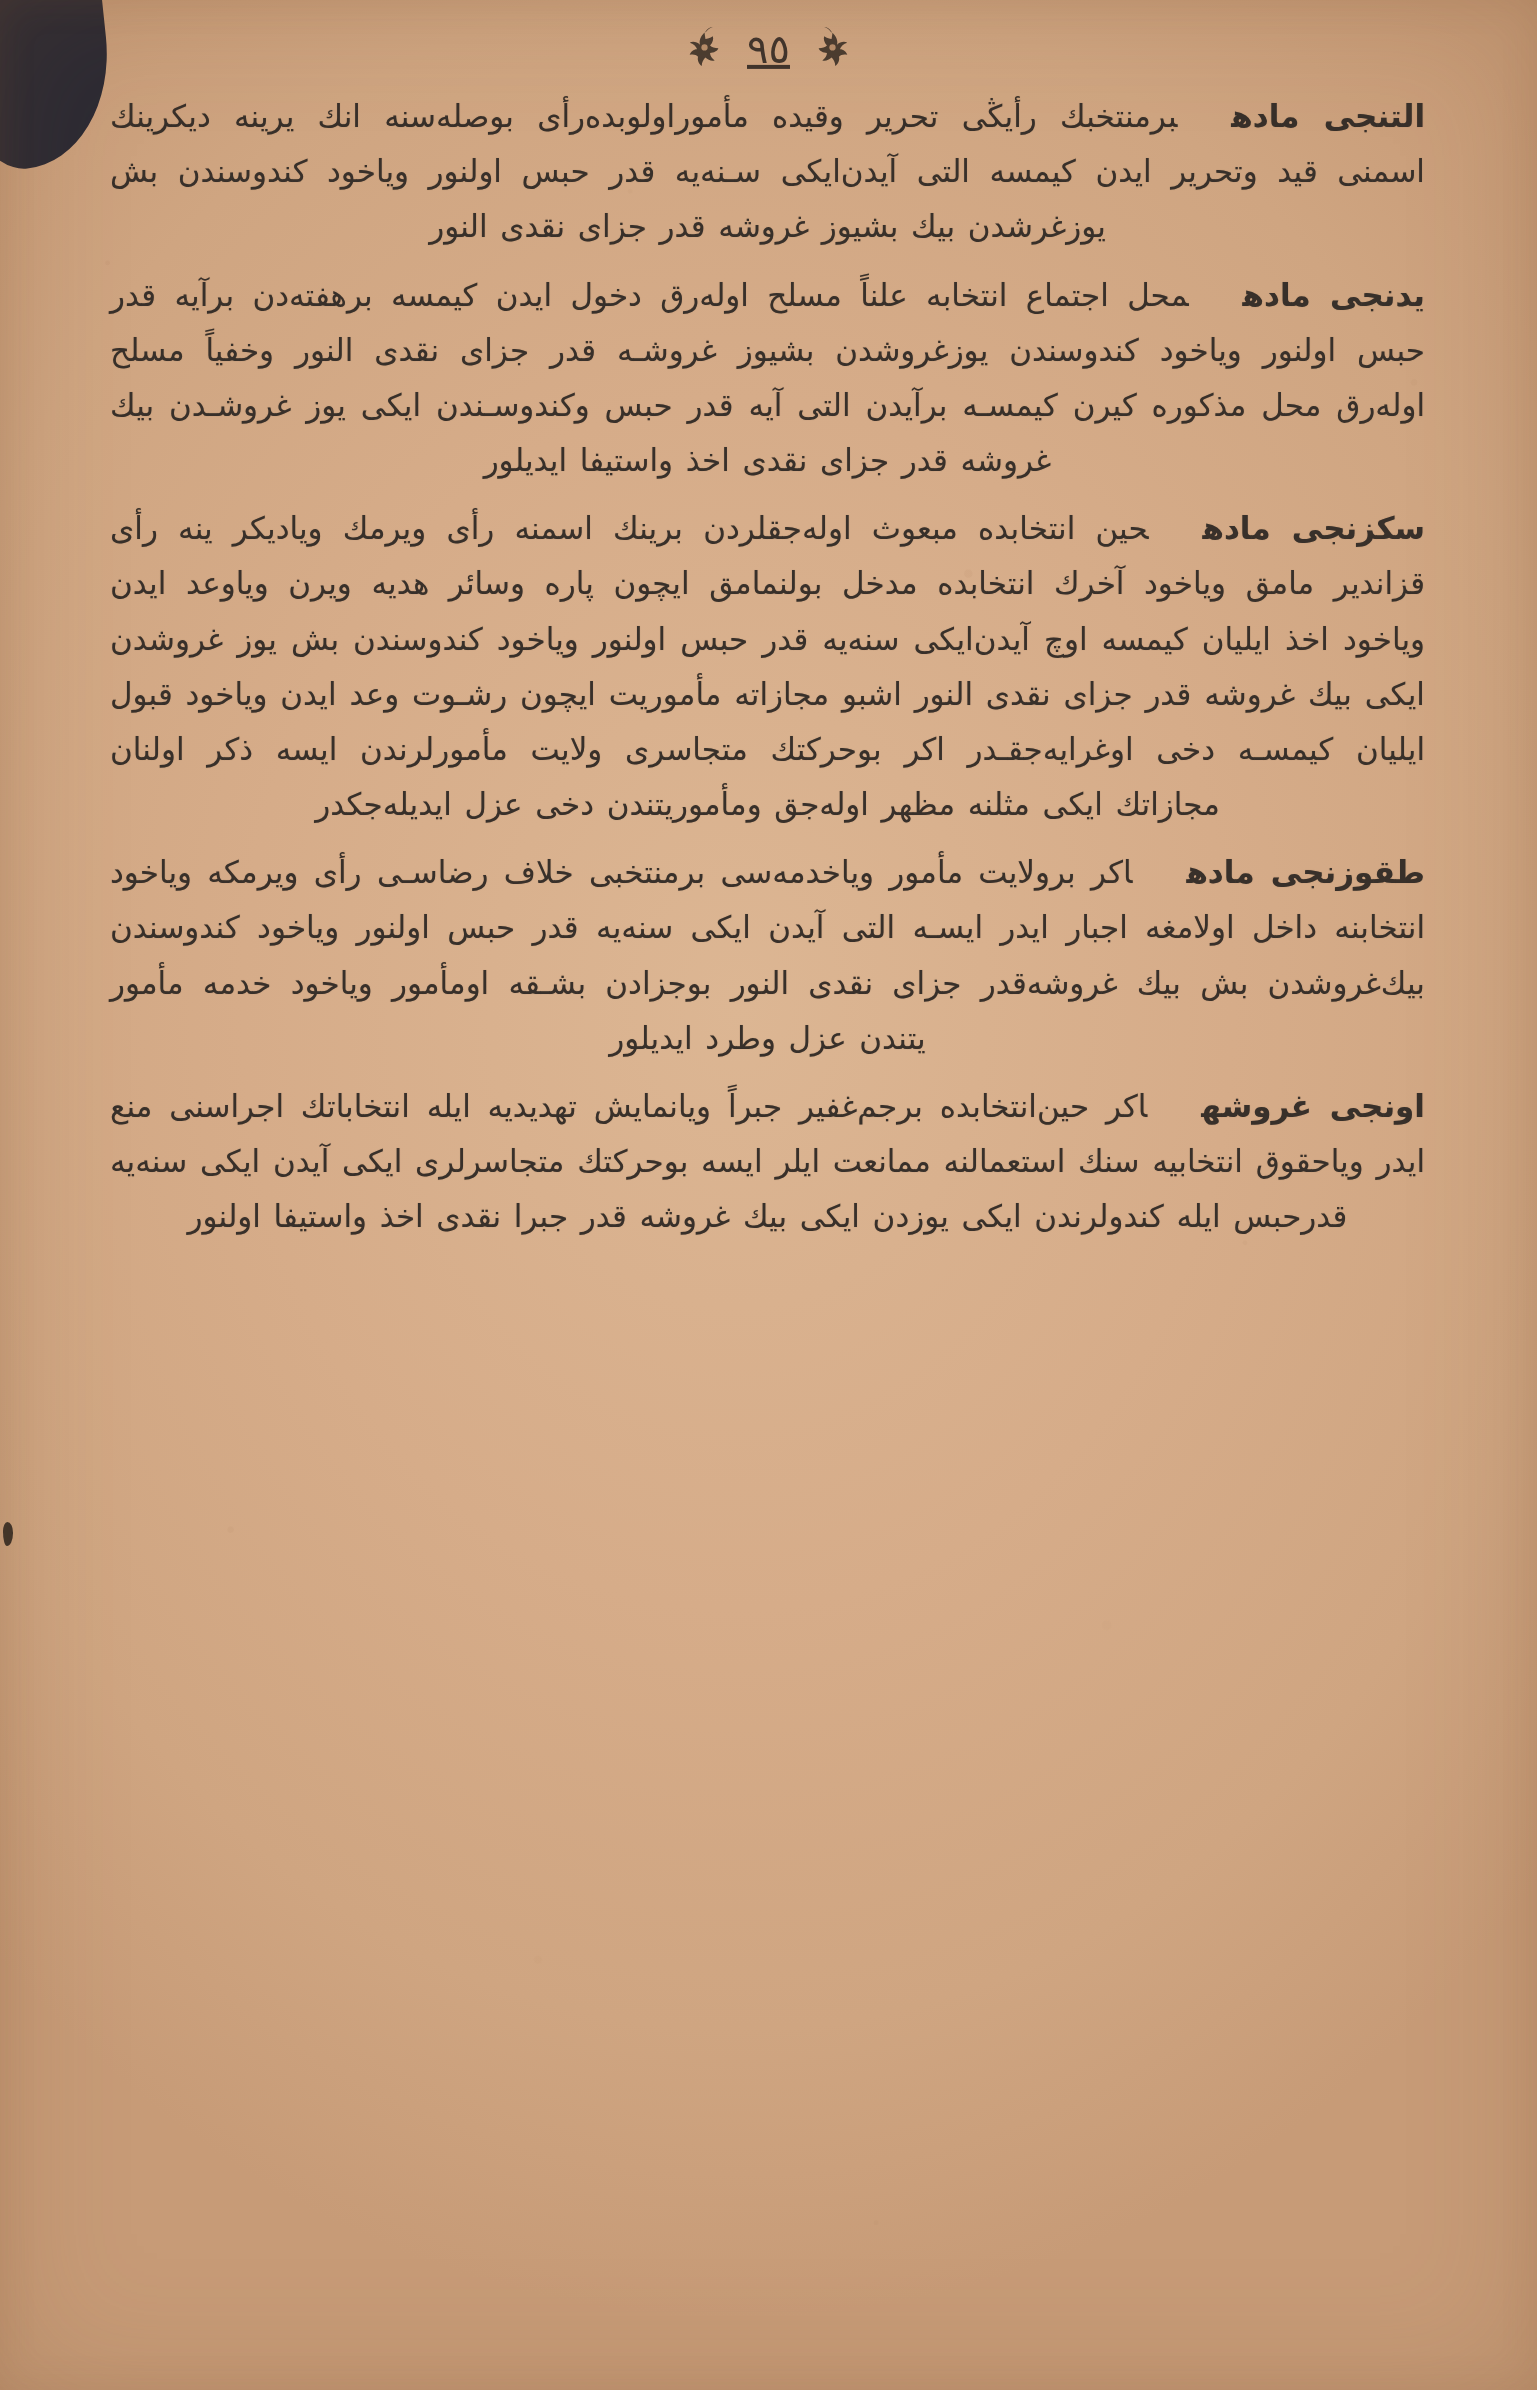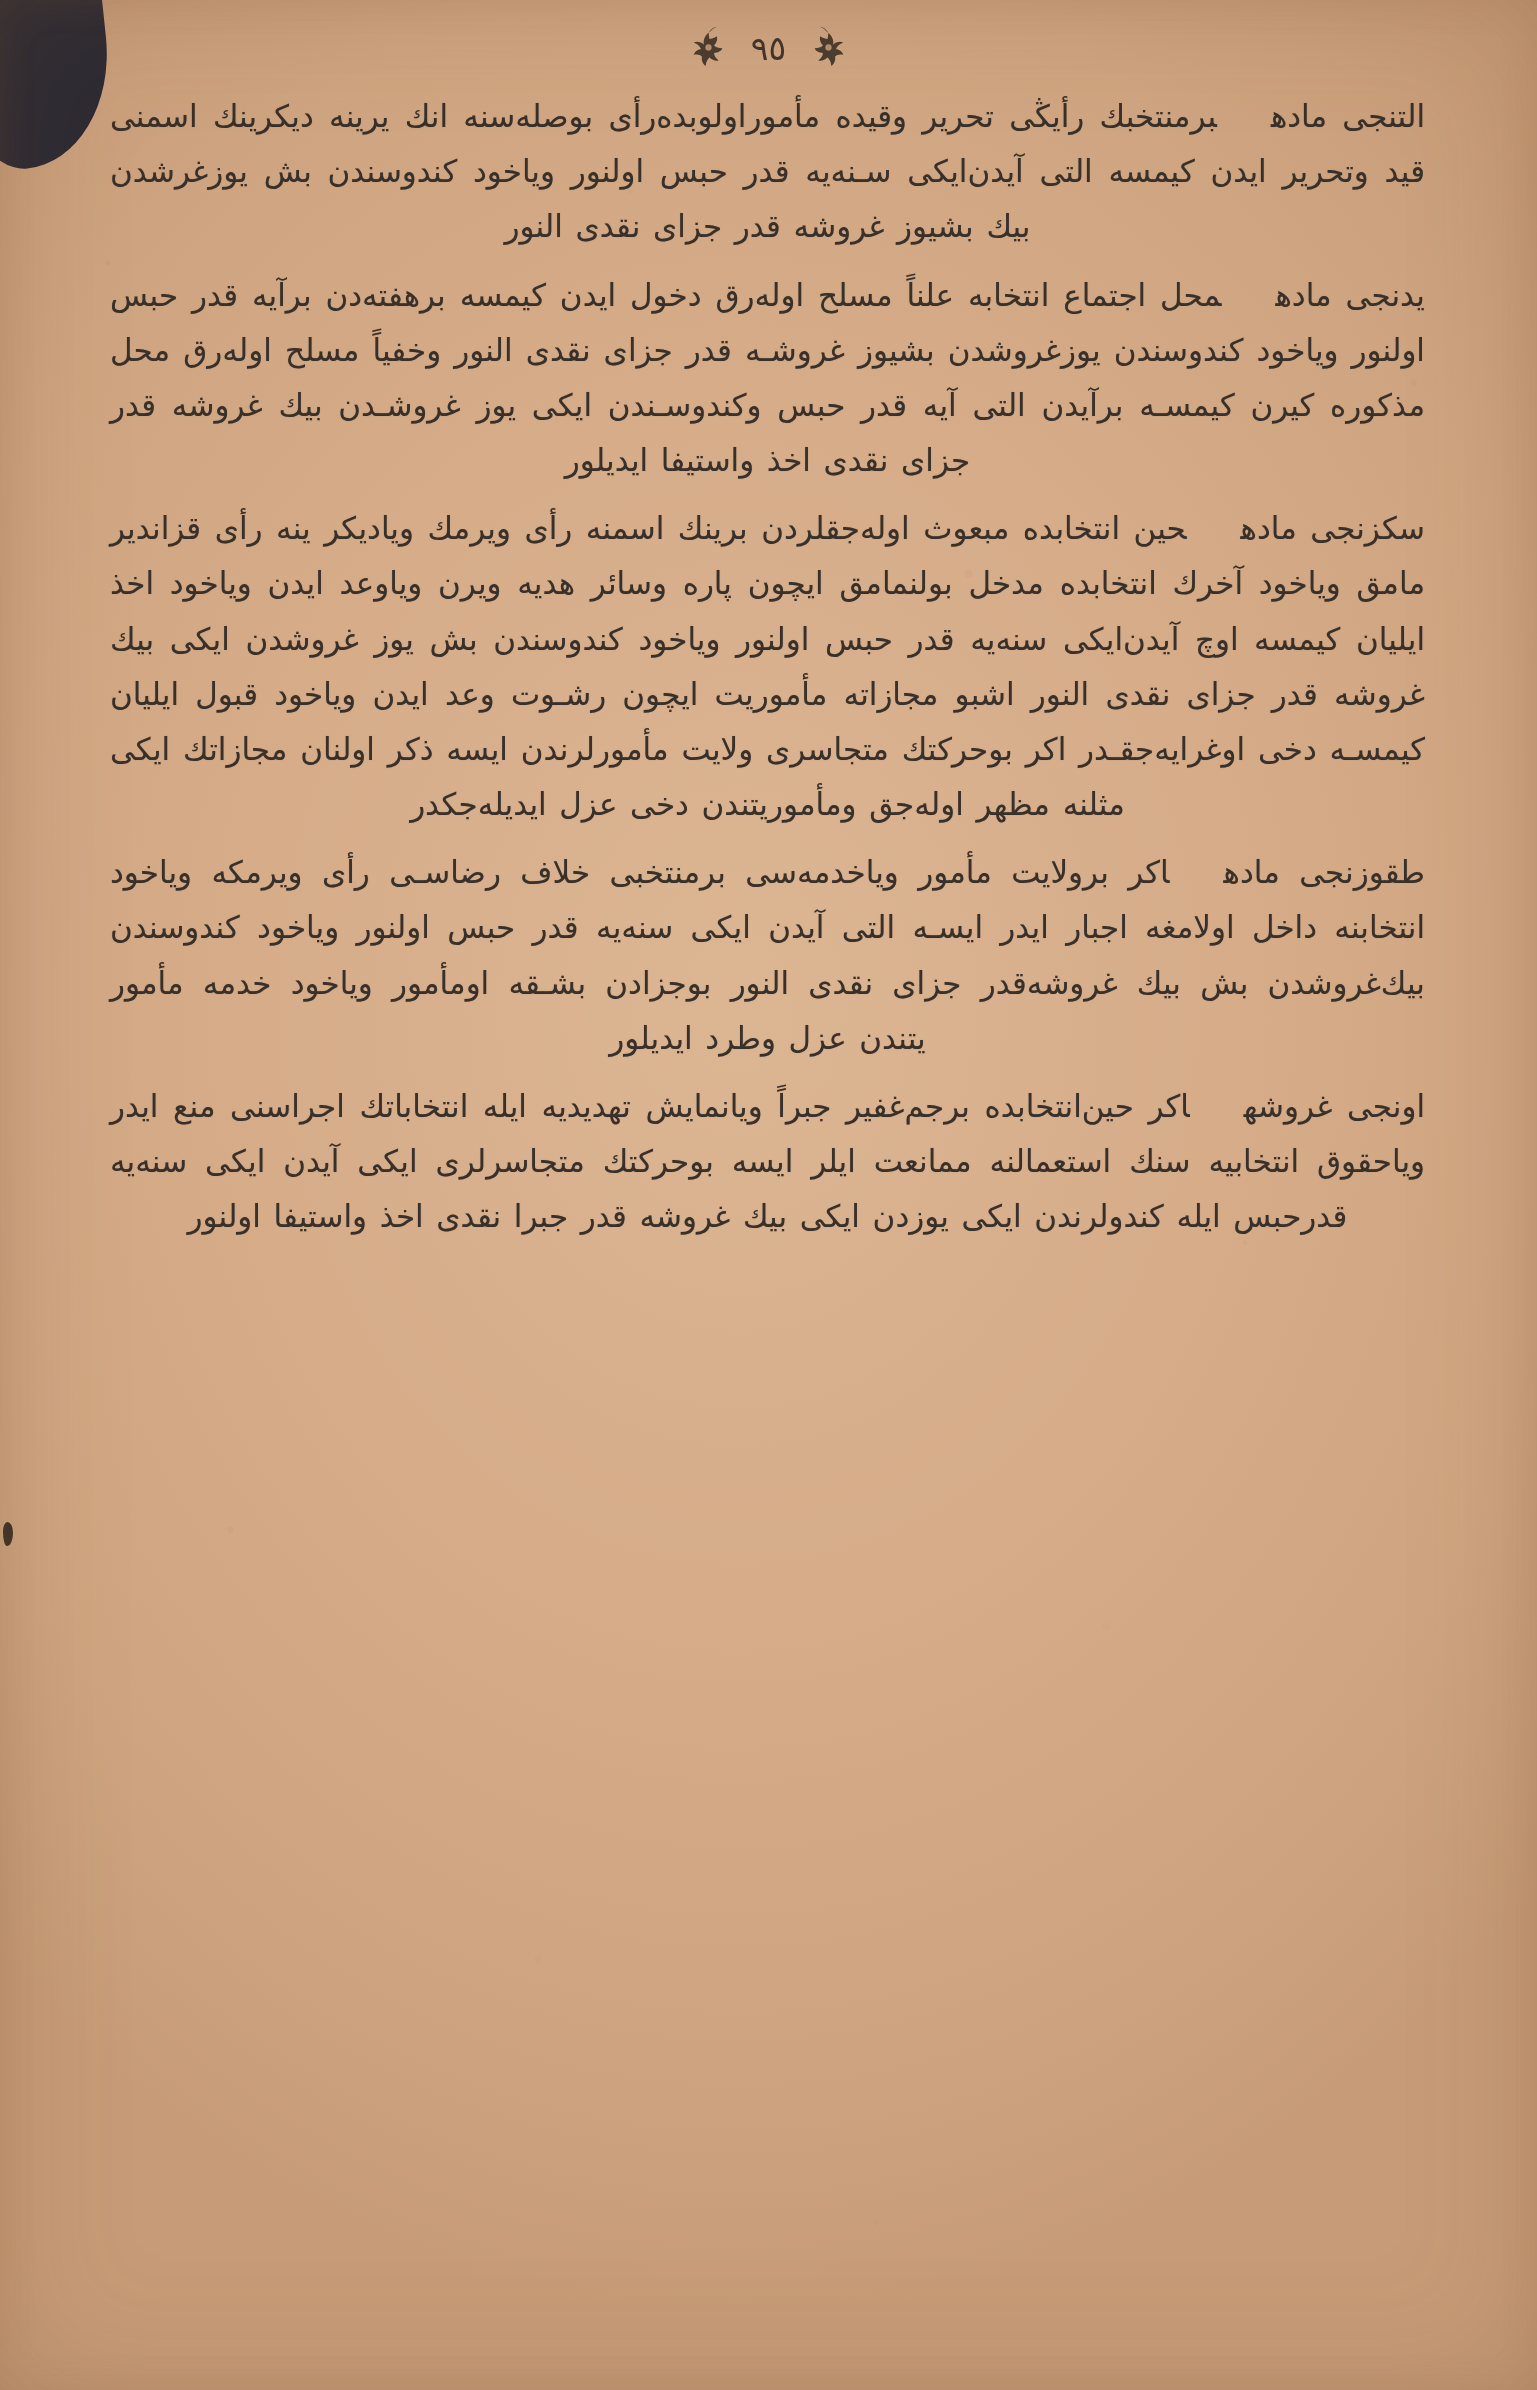--- a/index.html
+++ b/index.html
@@ -78,25 +78,26 @@
     left: 0;
     right: 0;
     display: flex;
     justify-content: center;
     align-items: center;
     gap: 24px;
     direction: rtl;
   }
   .page-number {
     font-family: "DejaVu Sans", sans-serif;
-    font-size: 33px;
+    font-size: 40px;
     color: #3f342c;
     letter-spacing: 1.9px;
     line-height: 1;
     transform: translateY(1.9px);
+    text-decoration: underline;
   }
   .ornament {
     width: 37px;
     height: 41px;
     color: #4a3c30;
     flex: none;
   }
   .ornament.flip { transform: scaleX(-1); }
 
   
@@ -117,20 +118,21 @@
     margin: 0 0 13px 0;
     text-align: justify;
     text-align-last: center;
     text-shadow: 0 0 0.9px rgba(70,52,38,0.35);
   }
   .para.gap   { margin-bottom: 24px; }
 
   .article-head {
     white-space: nowrap;
     padding-left: 54px;
+    font-weight: bold;
   }
 </style>
 </head>
 <body>
 
 <div class="page">
 
   <div class="grain"></div>
 
   <div class="corner-artifact"></div>

